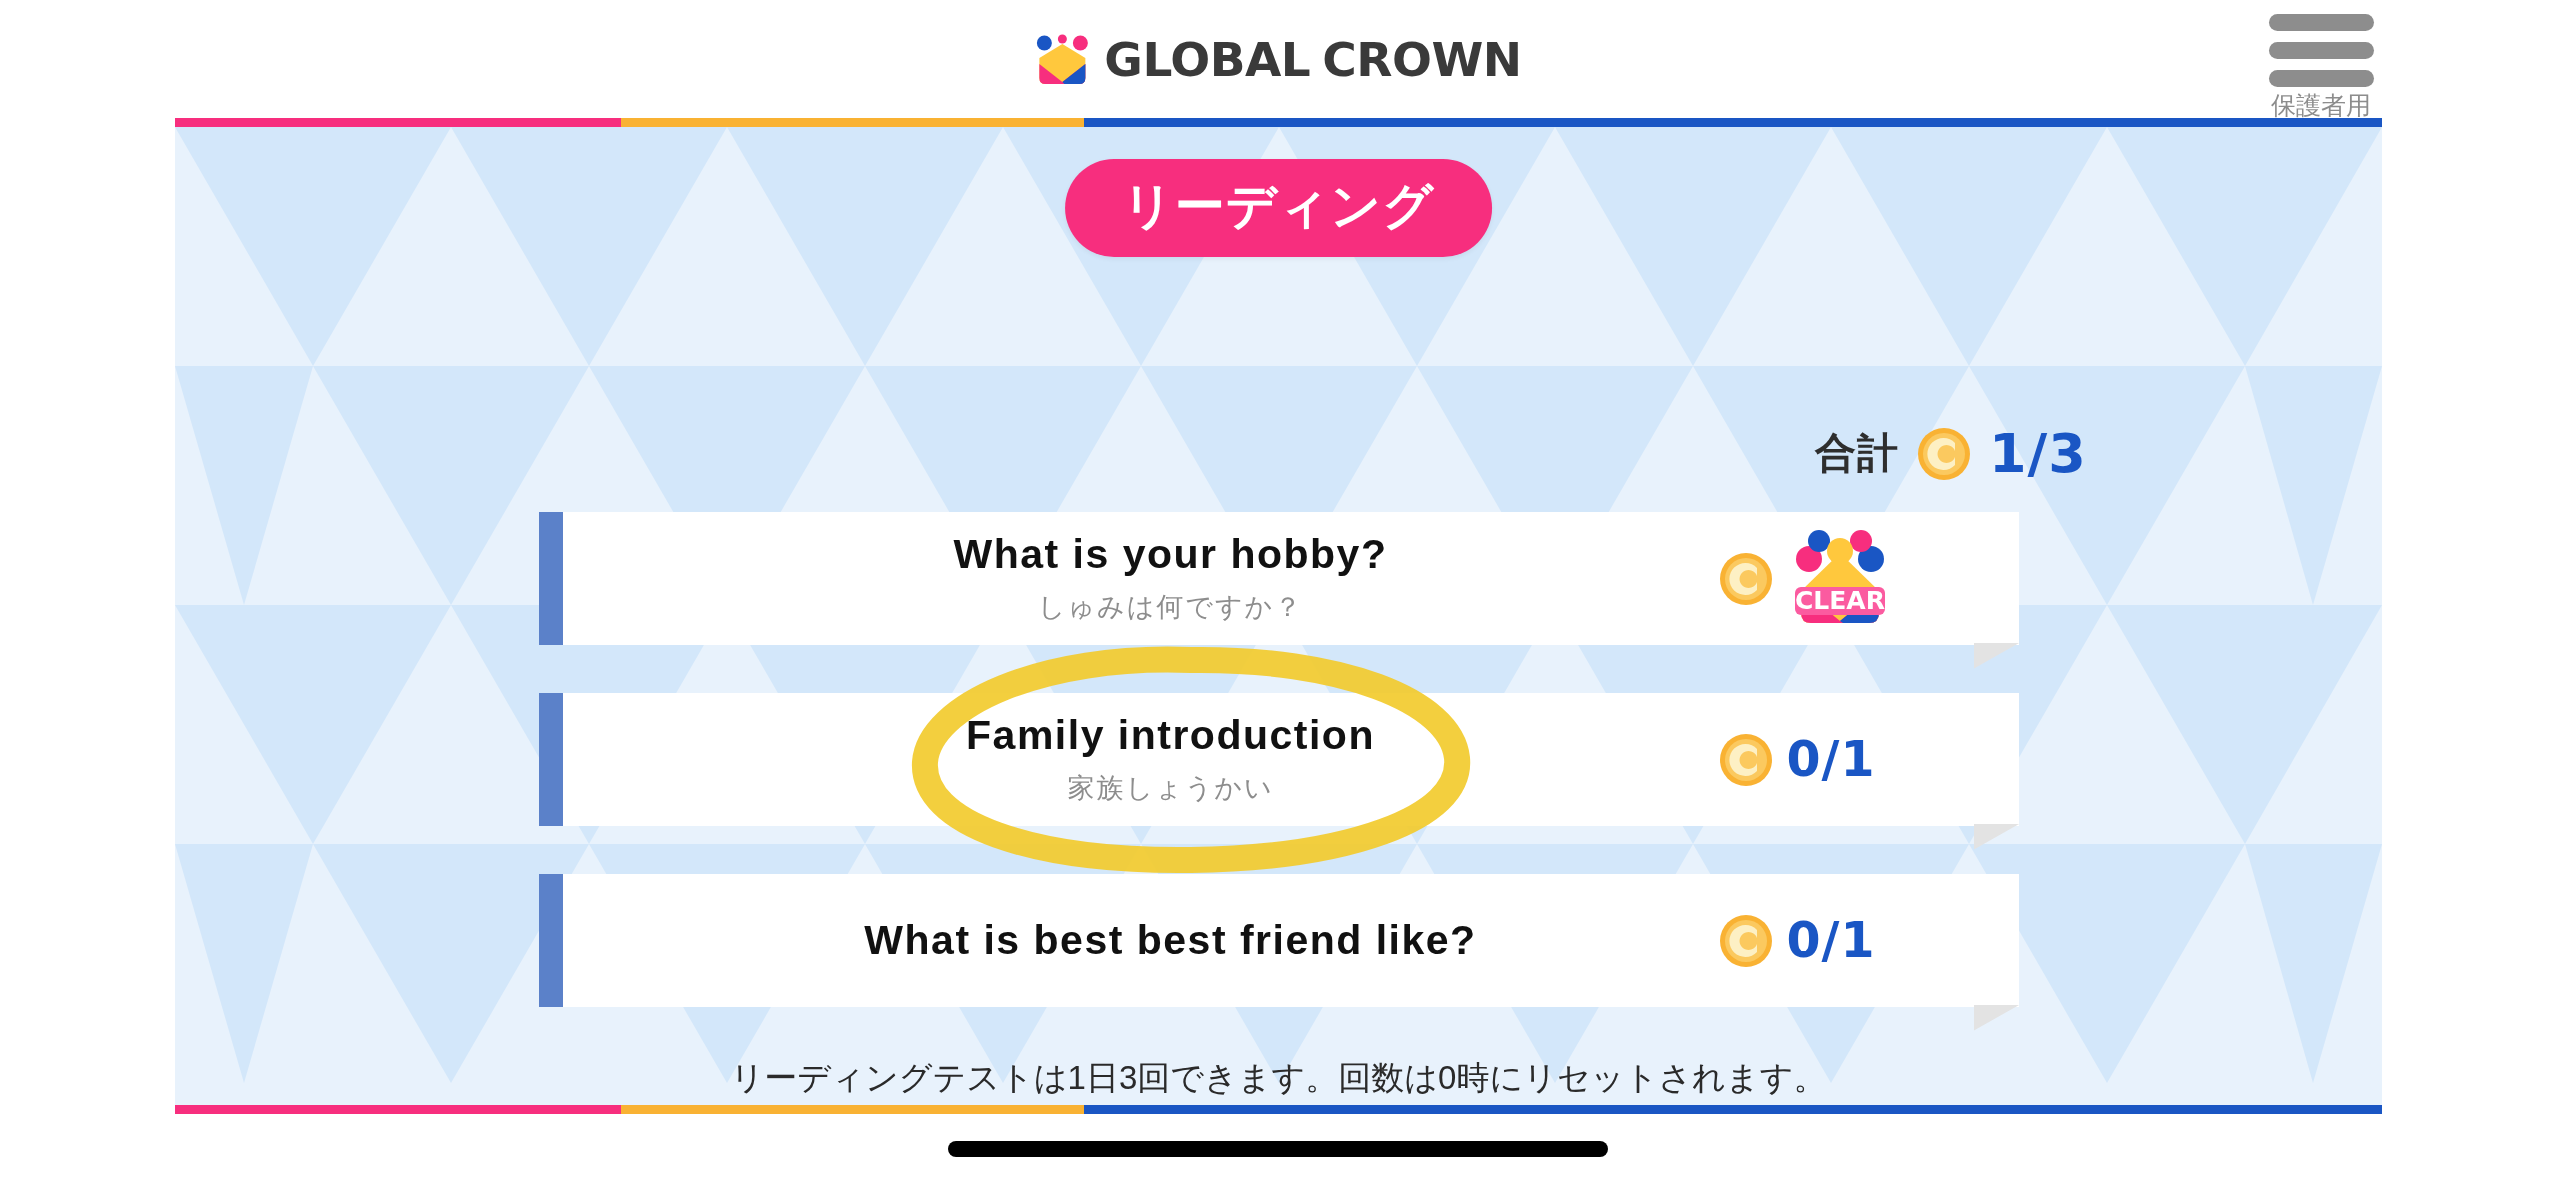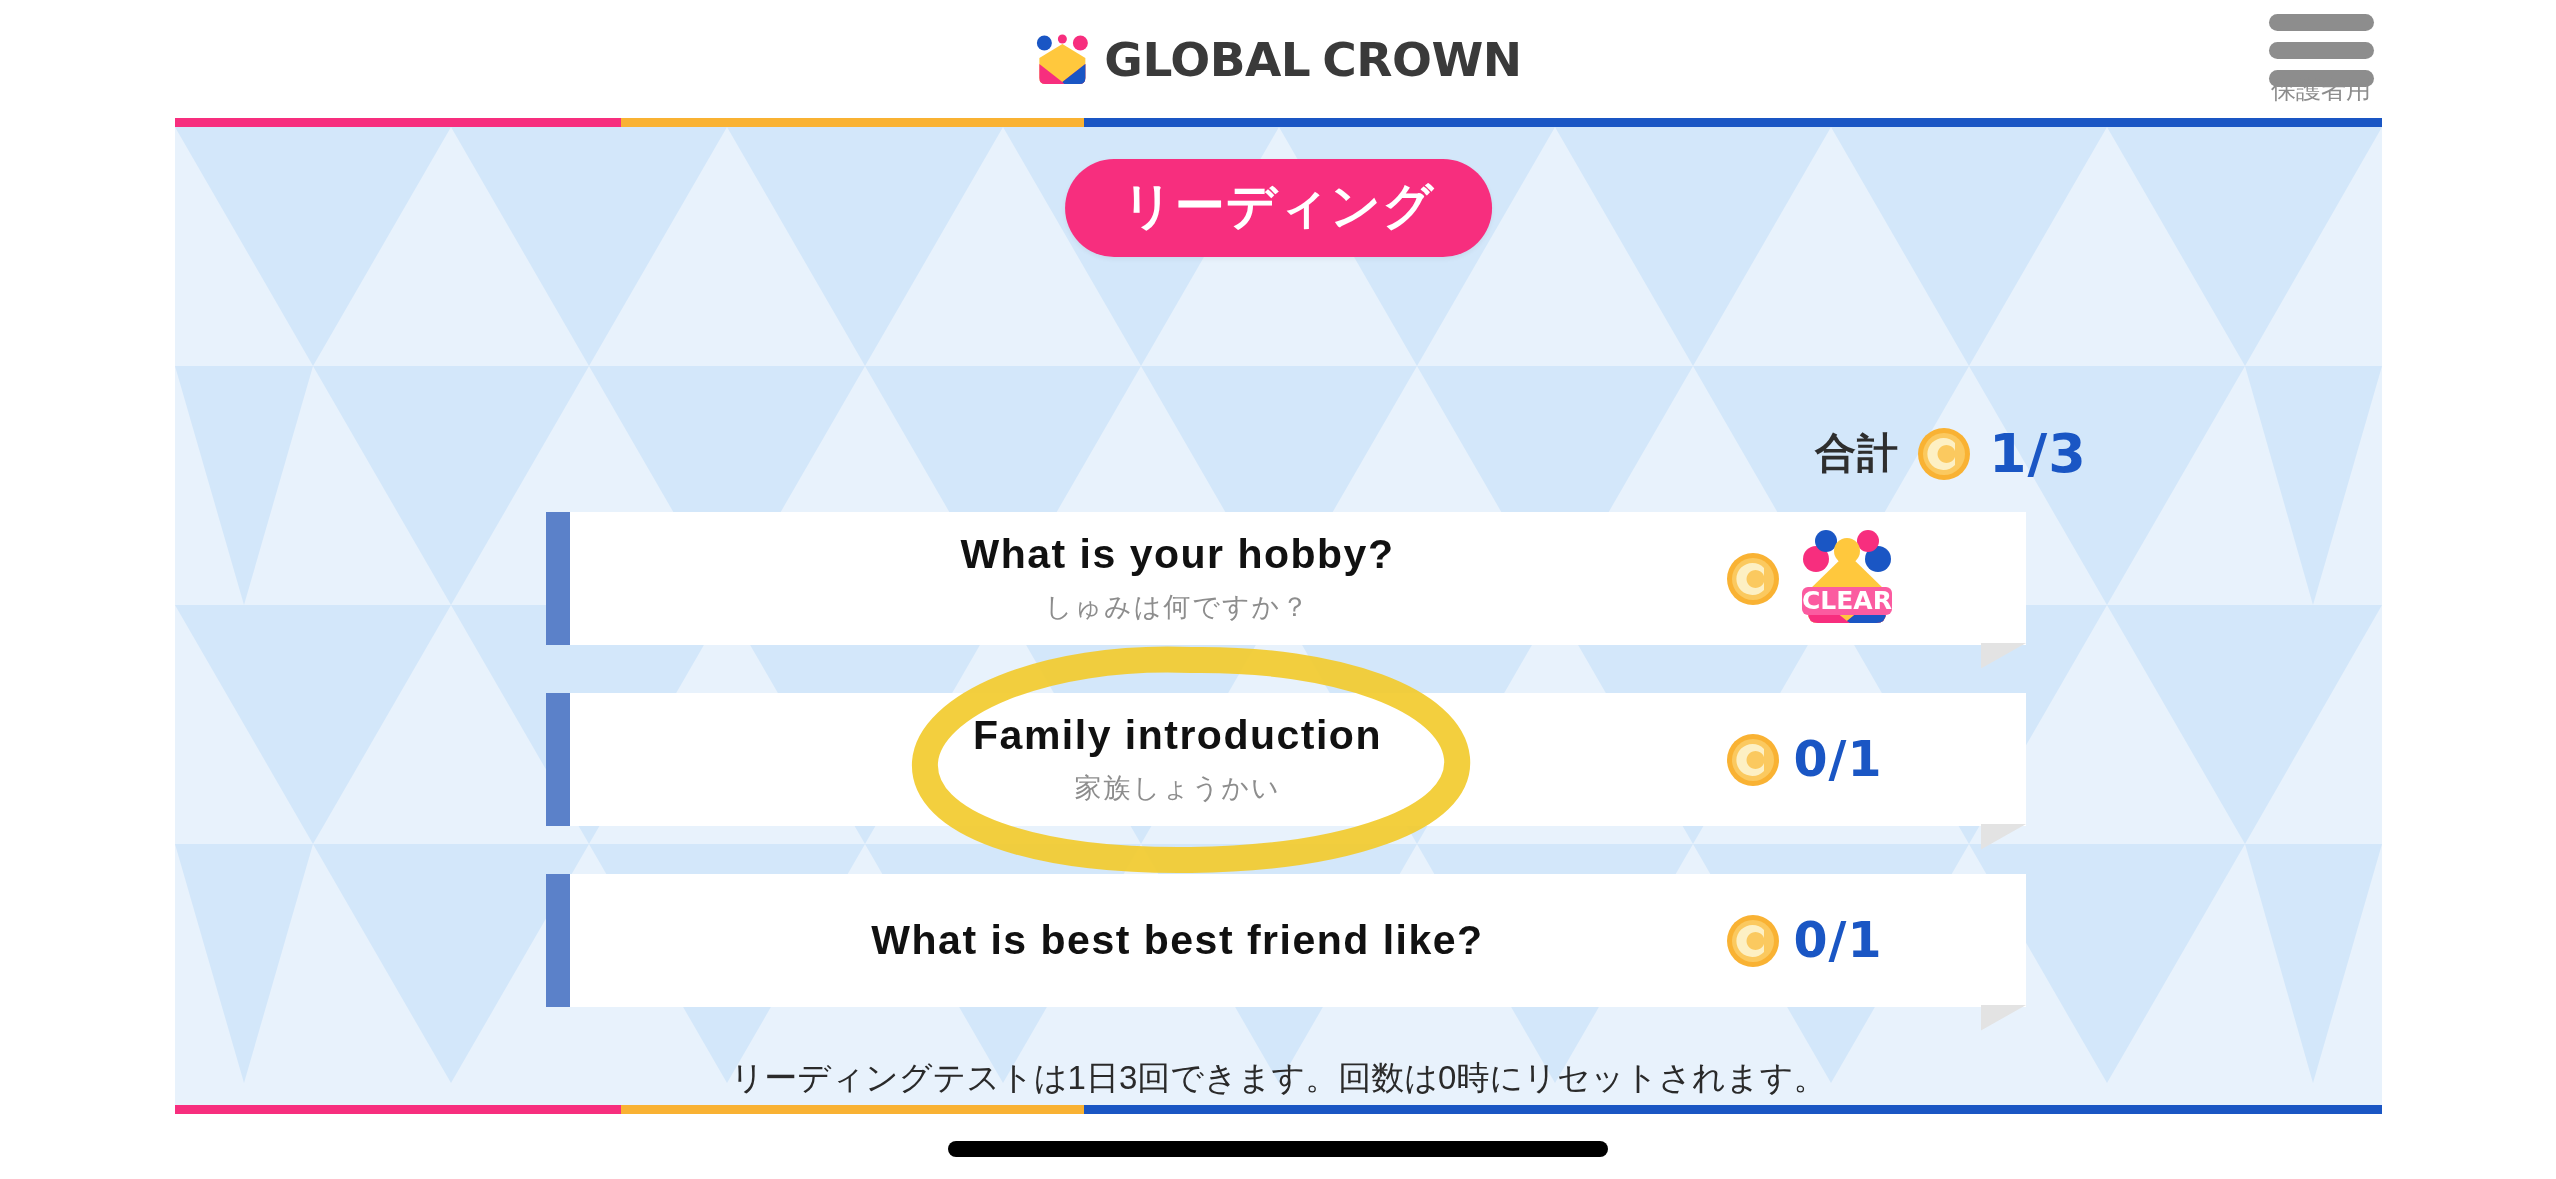--- a/index.html
+++ b/index.html
@@ -65,21 +65,21 @@
   }
   .menu-lines { position: absolute; left: 18px; top: 4px; }
   .menu-lines span {
     display: block;
     width: 105px; height: 17px;
     background: #8d8d8d;
     border-radius: 9px;
     margin-bottom: 11px;
   }
   .menu-label {
-    position: absolute; left: -5px; top: 63px;
+    position: absolute; left: -5px; top: 79px;
     width: 150px;
     text-align: center;
     font-size: 25px;
     color: #8d8d8d;
   }
 
   
   .colorbar {
     position: absolute;
     left: 175px;
@@ -158,21 +158,21 @@
     width: 100%;
   }
   .q-row {
     position: relative;
     margin: 0 auto 48px auto;
     width: 1480px;
     height: 133px;
   }
   .q-card {
     position: absolute;
-    left: 7px; top: 0;
+    left: 0; top: 0;
     width: 1480px; height: 133px;
     background: #ffffff;
     display: flex;
     align-items: stretch;
     cursor: pointer;
   }
   .q-accent {
     width: 24px;
     background: #5b81c9;
     flex: 0 0 24px;

